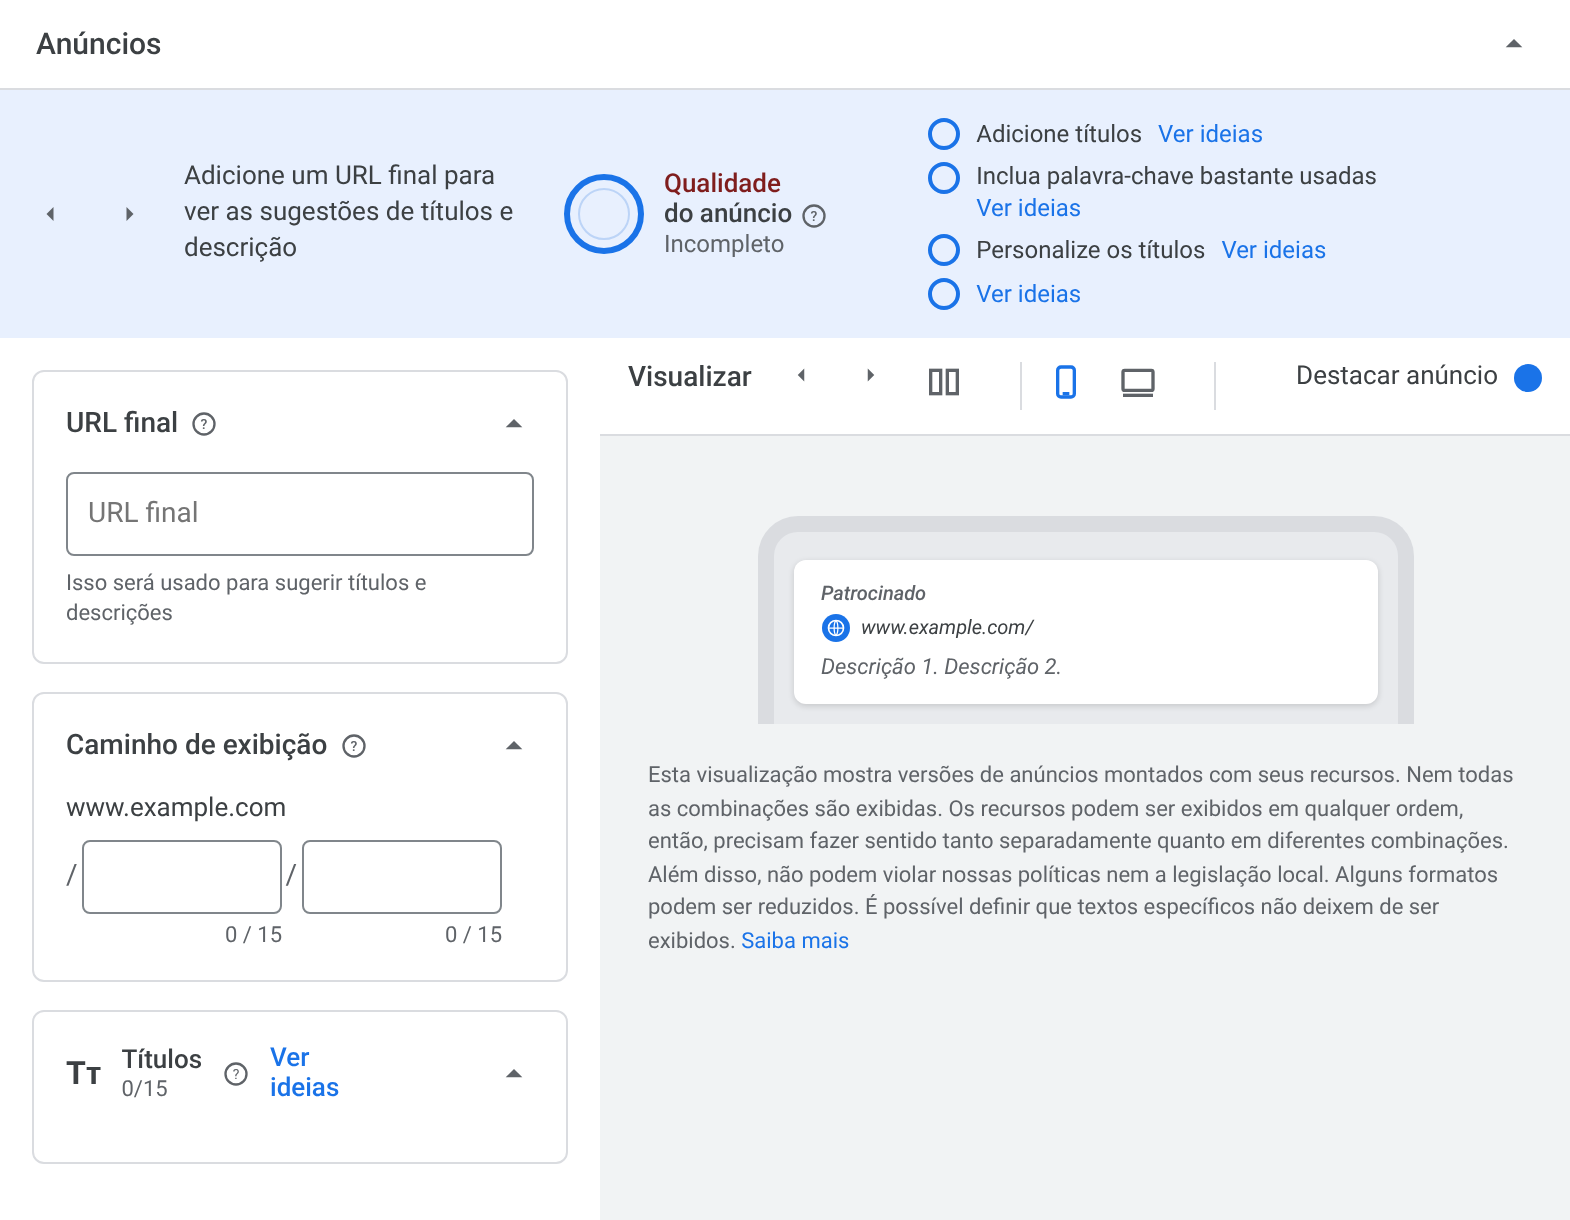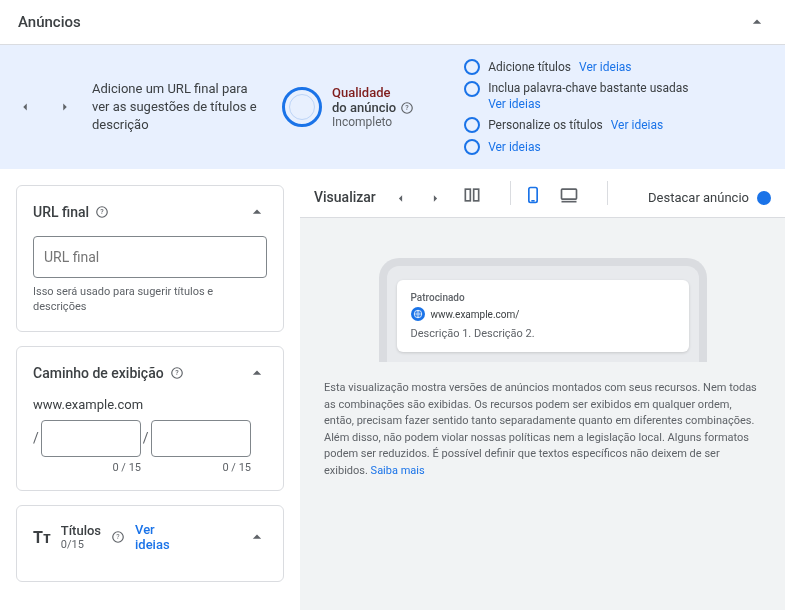--- a/index.html
+++ b/index.html
@@ -46,32 +46,32 @@
 .path-counters > div { width: 100px; margin-left: 8px; }
 
 .titulos-row { display: flex; align-items: center; gap: 10px; }
 .tt-icon { font-weight: 700; font-size: 16px; color: #3c4043; }
 .titulos-label { display: flex; flex-direction: column; font-size: 13px; }
 .titulos-label .t1 { font-weight: 500; }
 .titulos-label .t2 { font-size: 11px; color: #5f6368; }
 .ver-ideias { color: #1a73e8; font-weight: 500; font-size: 13px; cursor: pointer; line-height: 1.2; }
 
 .right-col { flex: 1; background: #f1f3f4; padding: 0; display: flex; flex-direction: column; }
-.preview-toolbar { display: flex; align-items: flex-end; padding: 12px 14px; border-bottom: 1px solid #dadce0; background: #fff; gap: 0; }
+.preview-toolbar { display: flex; align-items: flex-start; padding: 12px 14px; border-bottom: 1px solid #dadce0; background: #fff; gap: 0; }
 .preview-title { font-size: 14px; font-weight: 500; color: #3c4043; margin-right: 18px; }
 .tb-nav { display: flex; gap: 22px; color: #5f6368; margin-right: 20px; }
 .tb-nav svg { width: 13px; height: 13px; cursor: pointer; }
 .tb-icon { width: 20px; height: 20px; color: #5f6368; cursor: pointer; margin-right: 16px; }
 .tb-icon.active { color: #1a73e8; }
 .divider { width: 1px; height: 24px; background: #dadce0; margin: 0 12px; }
 .destacar { font-size: 13px; color: #3c4043; margin-left: auto; display: flex; align-items: center; gap: 8px; }
 .toggle { width: 14px; height: 14px; border-radius: 50%; background: #1a73e8; }
 
 .preview-area { flex: 1; padding: 40px 20px 10px; display: flex; flex-direction: column; align-items: center; overflow: hidden; }
-.phone-frame { width: 328px; border: 8px solid #dadce0; border-bottom: none; border-radius: 20px 20px 0 0; padding: 14px 10px 10px; background: #e8eaed; }
+.phone-frame { width: 328px; border: 8px solid #dadce0; border-bottom: none; border-radius: 20px 20px 0 0; padding: 14px 10px 10px; background: #e8eaed; font-style: italic; }
 .ad-card { background: #fff; border-radius: 6px; padding: 12px 14px; box-shadow: 0 1px 3px rgba(0,0,0,0.15); }
 .sponsored { font-size: 10px; color: #5f6368; font-weight: 500; margin-bottom: 4px; }
 .ad-url-row { display: flex; align-items: center; gap: 6px; margin-bottom: 6px; }
 .globe { width: 14px; height: 14px; border-radius: 50%; background: #1a73e8; display: flex; align-items: center; justify-content: center; }
 .globe svg { width: 10px; height: 10px; color: #fff; }
 .ad-url { font-size: 10px; color: #3c4043; }
 .ad-title { font-size: 15px; color: #1a0dab; margin-bottom: 4px; }
 .ad-desc { font-size: 11px; color: #5f6368; }
 
 .disclaimer { font-size: 11px; color: #5f6368; line-height: 1.5; padding: 18px 4px 0; }

